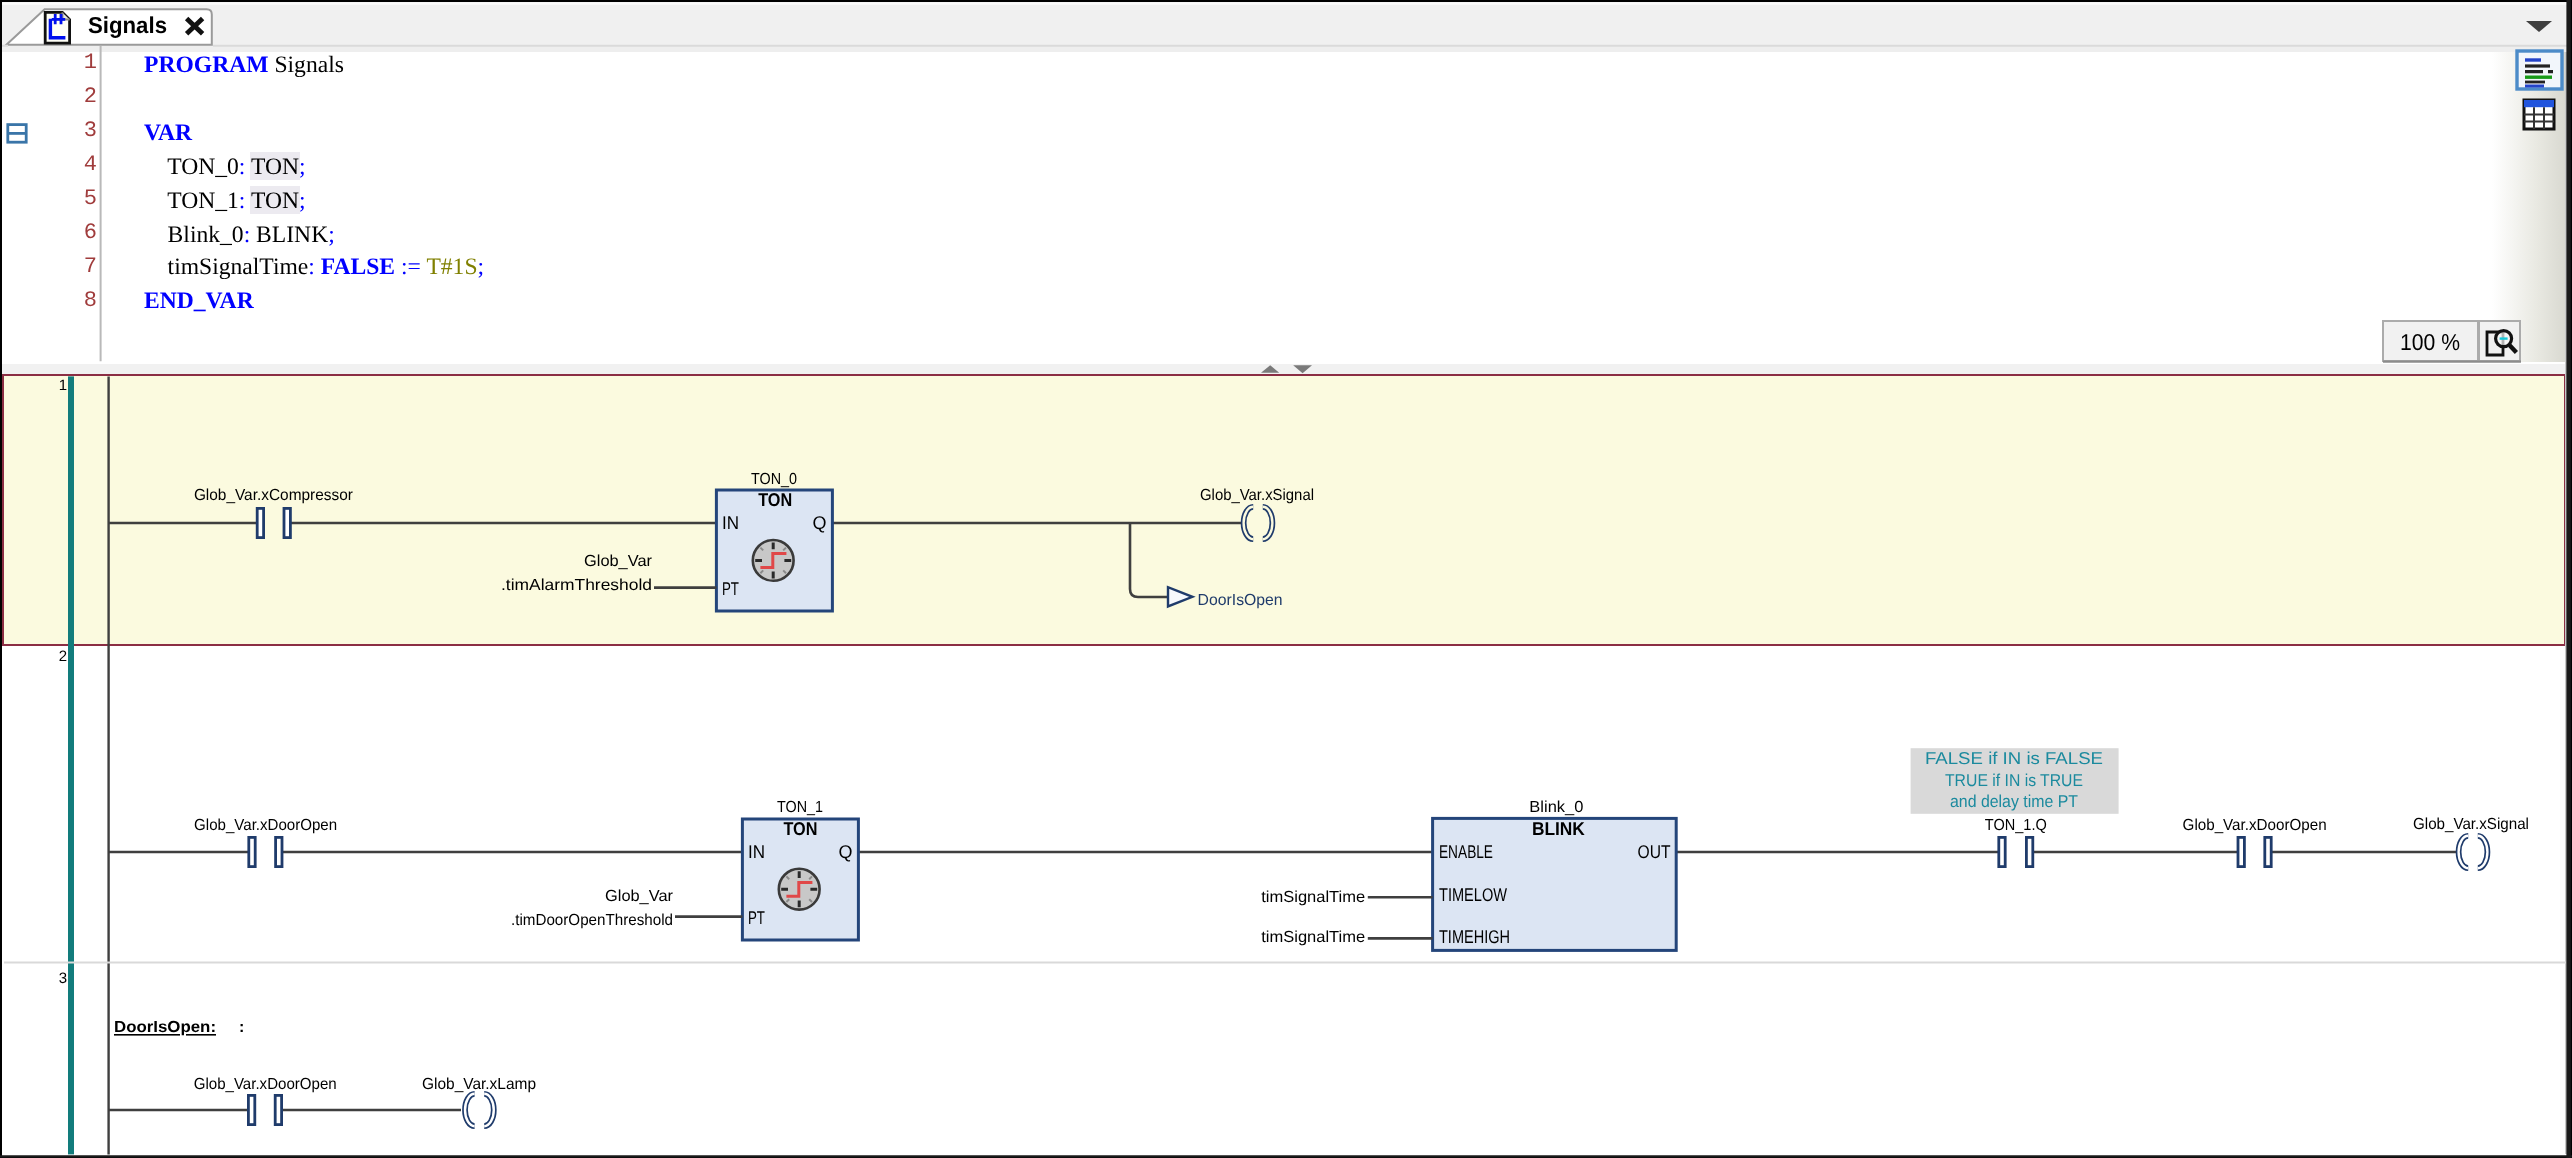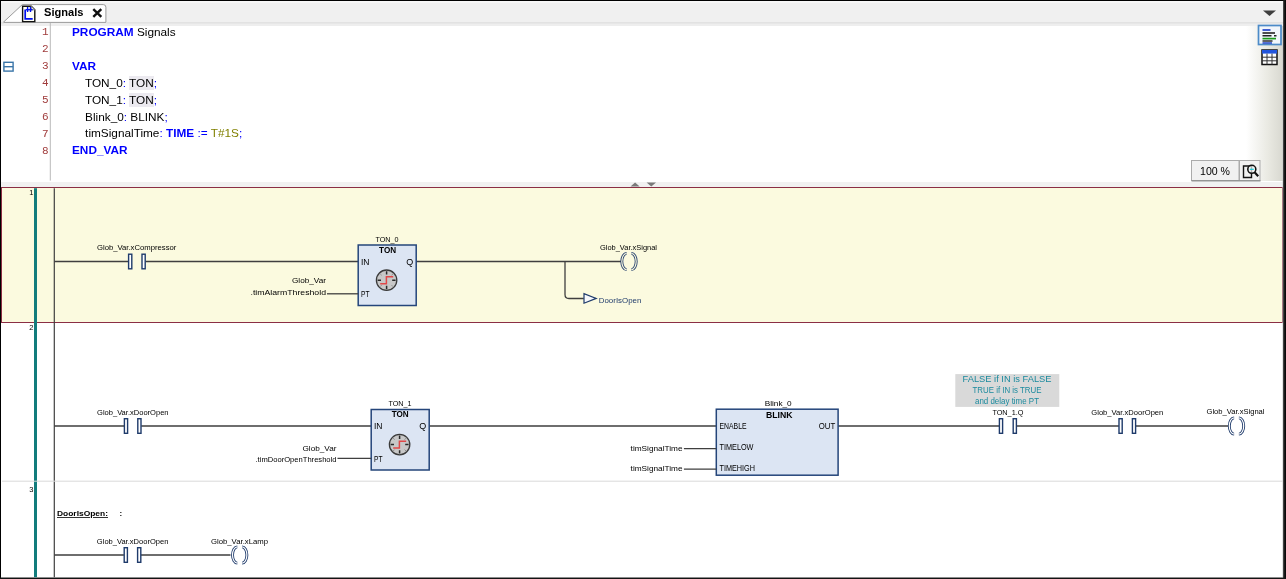--- a/index.html
+++ b/index.html
@@ -7,21 +7,21 @@
        font-family:"Liberation Sans",sans-serif;}
   #root{position:relative;width:1286px;height:579px;background:#fff;}
   .abs{position:absolute;}
   #tabbar{left:1px;top:1px;width:1283px;height:24px;background:#F0F0F0;}
   #net1{left:1px;top:186.6px;width:1282px;height:136.2px;background:#FBFADF;
         border:1.4px solid #8B2E44;box-sizing:border-box;}
   #splitter{left:1px;top:181px;width:1283px;height:5.6px;background:#F1F1F1;
         border-top:1px solid #fff;box-sizing:border-box;}
   #gradstrip{left:1246px;top:26px;width:37px;height:155px;
         background:linear-gradient(to right,#ffffff,#e9e9e2 60%,#d8d8d0);}
-  #code{left:72px;top:23.85px;font-family:Liberation Sans, sans-serif;
+  #code{left:72px;top:23.85px;font-family:Liberation Serif, serif;
         font-size:11.8px;line-height:16.94px;white-space:pre;color:#000;}
   #lnum{left:0px;top:24.1px;width:48.5px;text-align:right;
         font-family:"Liberation Mono",monospace;font-size:11px;
         line-height:16.94px;color:#A03C3C;white-space:pre;}
   .kw{color:#0000FF;font-weight:bold;}
   .pu{color:#0000FF;}
   .tm{color:#808000;}
   .hl{background:#ECEAF0;}
   svg{position:absolute;left:0;top:0;}
   text{font-family:"Liberation Sans",sans-serif;}
@@ -40,21 +40,21 @@
 5
 6
 7
 8</div>
   <div class="abs" id="code"><span class="kw">PROGRAM</span> Signals
 
 <span class="kw">VAR</span>
     TON_0<span class="pu">:</span> <span class="hl">TON</span><span class="pu">;</span>
     TON_1<span class="pu">:</span> <span class="hl">TON</span><span class="pu">;</span>
     Blink_0<span class="pu">:</span> BLINK<span class="pu">;</span>
-    timSignalTime<span class="pu">:</span> <span class="kw">TIME</span> <span class="pu">:=</span> <span class="tm">T#1S</span><span class="pu">;</span>
+    timSignalTime<span class="pu">:</span> <span class="kw">FALSE</span> <span class="pu">:=</span> <span class="tm">T#1S</span><span class="pu">;</span>
 <span class="kw">END_VAR</span></div>
   <svg width="1286" height="579" viewBox="0 0 1286 579">
 
     <g id="chrome">
       <rect x="1" y="22.4" width="1283" height="3.6" fill="#EEEEEE"></rect>
       <path d="M1,1.8 H1284" stroke="#FBFBFB" stroke-width="1.2"></path>
       <path d="M3.2,22.4 L22.3,4.6 L103.3,4.6 Q105.9,4.6 105.9,7.2 L105.9,22.4 Z" fill="#FFFFFF" stroke="#9A9A9A" stroke-width="1"></path>
       <path d="M1,22.9 H4 M106.5,22.9 H1284" stroke="#DADADA" stroke-width="1"></path>
       <g id="tabicon">
         <path d="M22.6,6.2 H31.2 L34.8,9.8 V21.6 H22.6 Z" fill="#FFFFF6" stroke="#111" stroke-width="1.4"></path>

